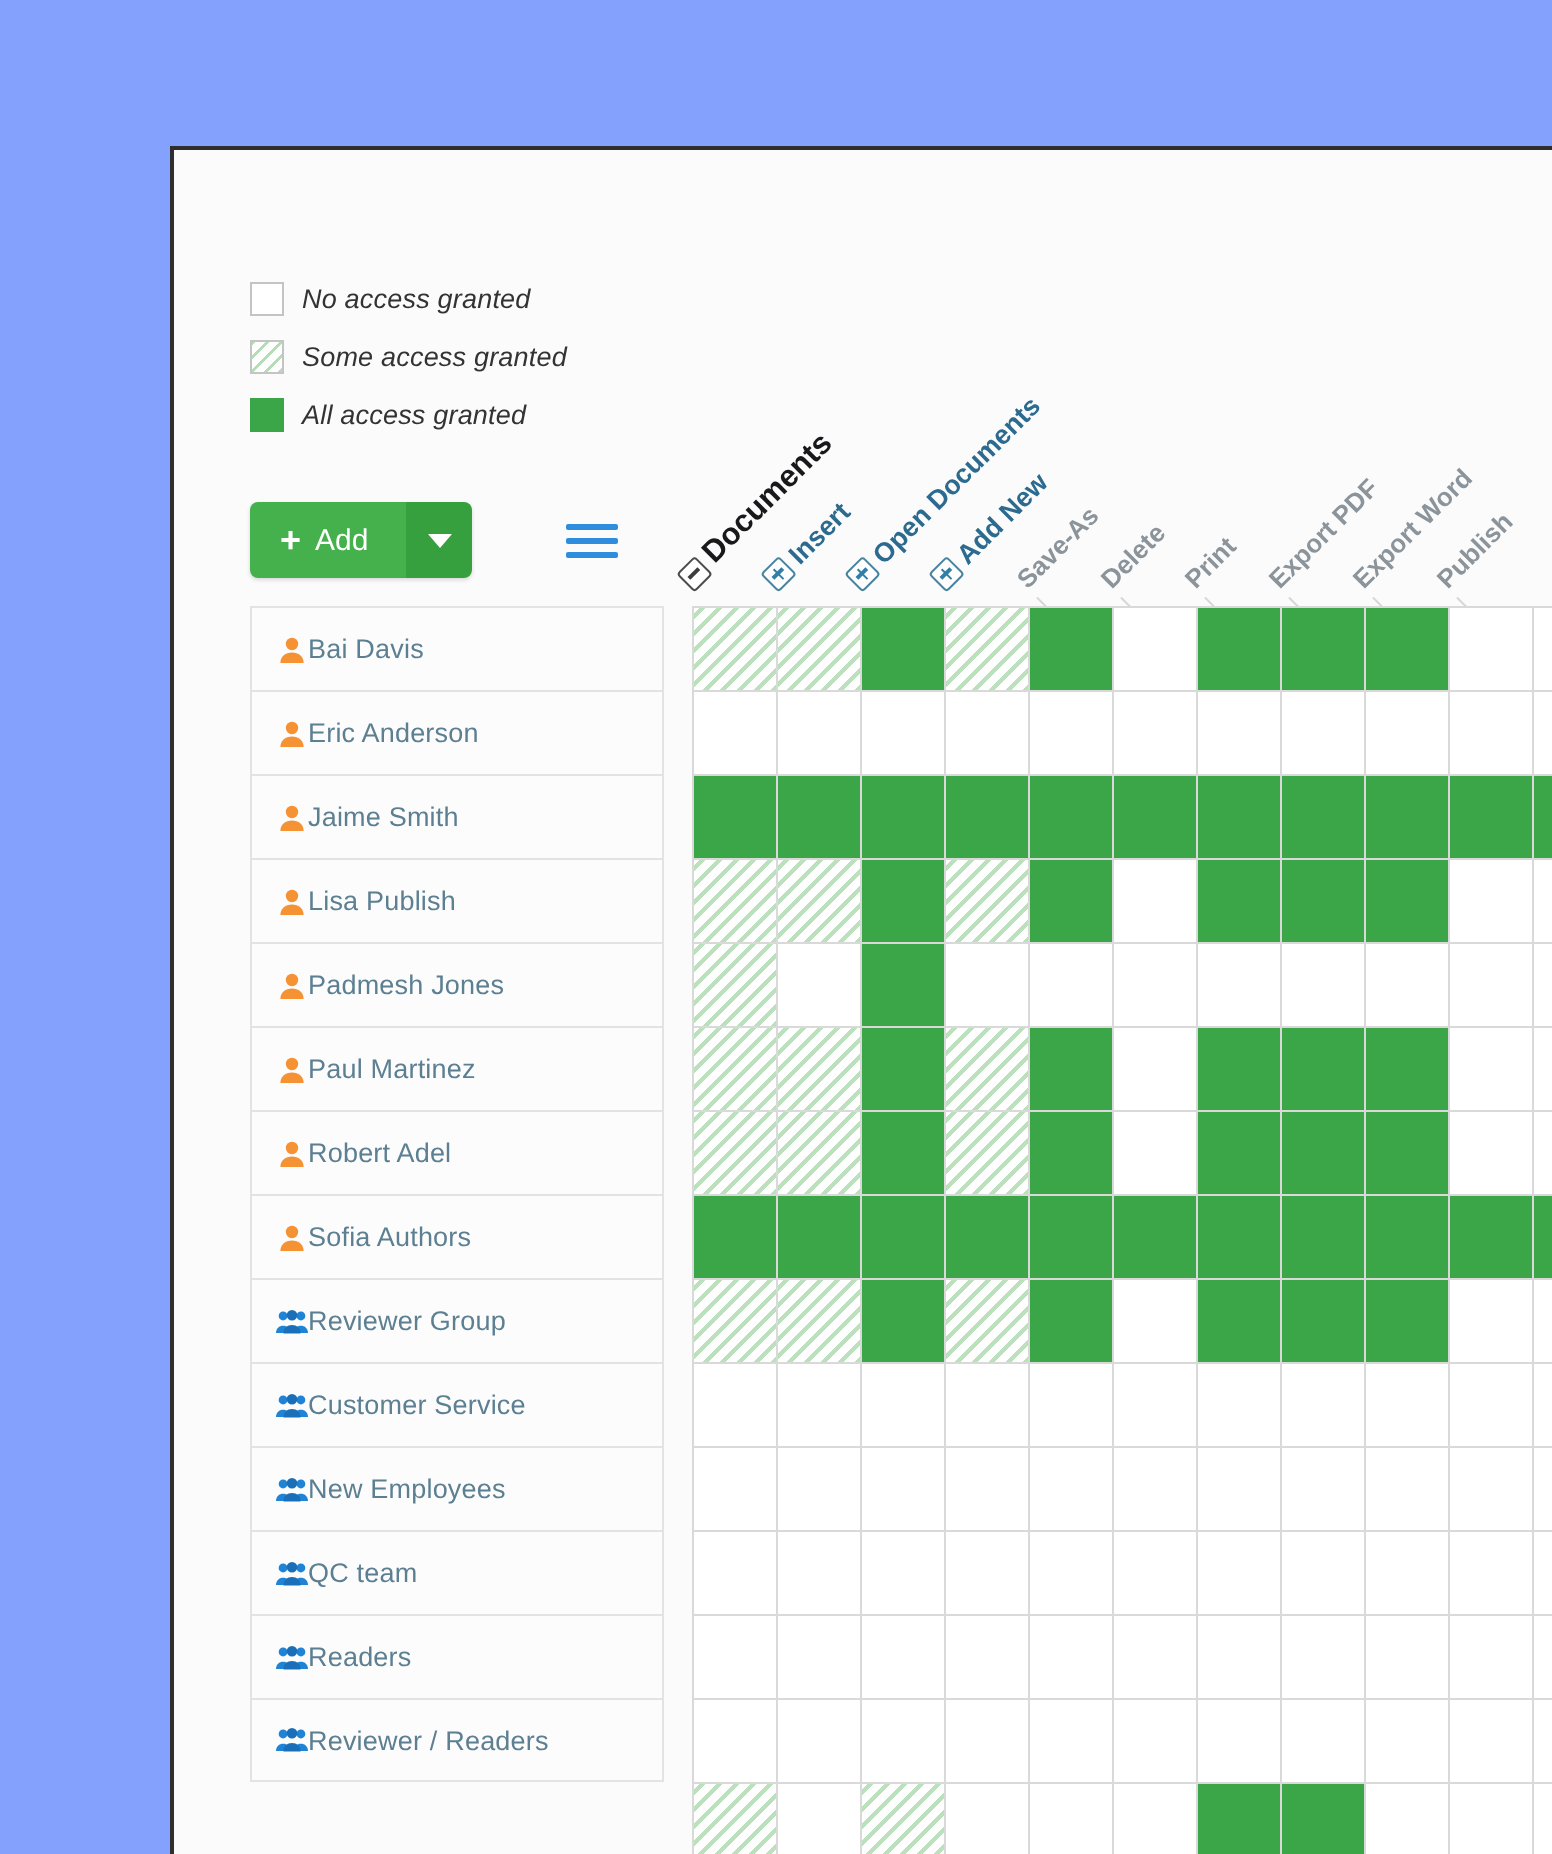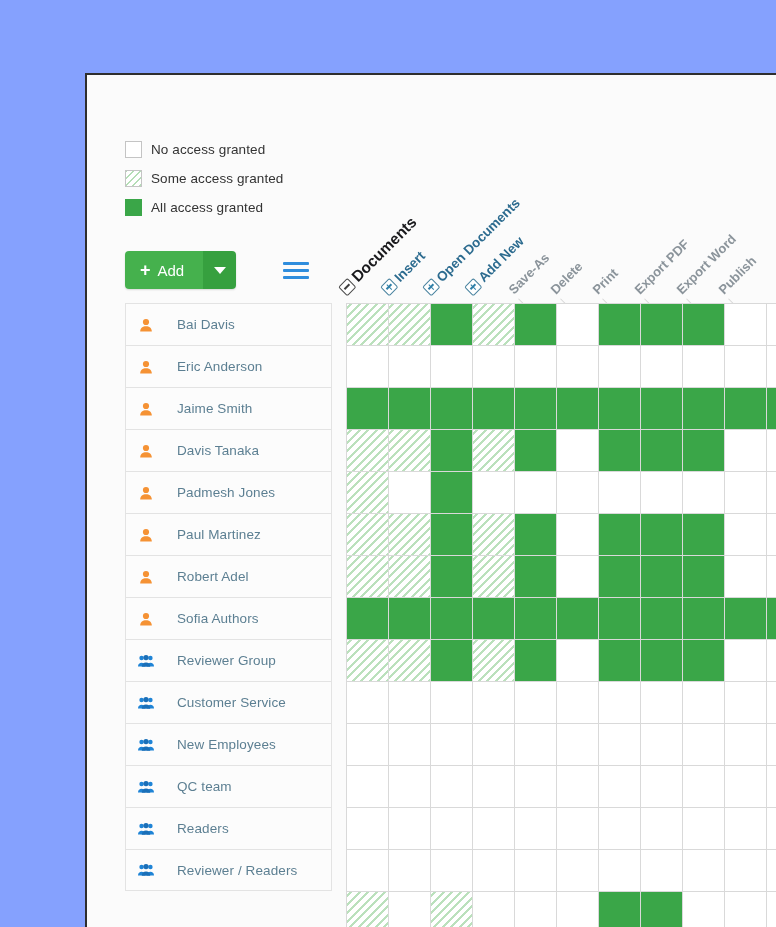--- a/index.html
+++ b/index.html
@@ -64,20 +64,21 @@
       rgba(76,175,80,0.42) 0px, rgba(76,175,80,0.42) 1.5px,
       rgba(255,255,255,0) 1.5px, rgba(255,255,255,0) 5px);
   }
   .sw-all {
     background: #3aa648;
   }
   .legend-label {
     font-size: 13.5px;
     color: #333333;
     letter-spacing: 0.1px;
+    font-style: italic;
   }
 
   
   .toolbar {
     position: absolute;
     left: 38px;
     top: 176px;
     display: flex;
     align-items: center;
   }
@@ -214,21 +215,21 @@
   }
   .row-labels { width: 207px; flex: 0 0 auto; }
   .row-label {
     height: 42px;
     border: 1px solid #e3e3e3;
     border-bottom: none;
     background: #fcfcfc;
     display: flex;
     align-items: center;
     padding-left: 12px;
-    gap: 23px;
+    gap: 0;
     cursor: pointer;
   }
   .row-label:last-child { border-bottom: 1px solid #e3e3e3; }
   .row-label .rl-text {
     font-size: 13.5px;
     color: #5c7f92;
     letter-spacing: 0.1px;
     white-space: nowrap;
     overflow: hidden;
   }
@@ -372,21 +373,21 @@
                 <circle cx="8" cy="4" r="3.1" fill="#f59234"></circle>
                 <path d="M2.2 13.5c0-3.3 2.6-5.2 5.8-5.2s5.8 1.9 5.8 5.2z" fill="#f59234"></path>
               </svg>
               <span class="rl-text">Jaime Smith</span>
             </div>
             <div class="row-label">
               <svg class="ico" viewBox="0 0 16 14">
                 <circle cx="8" cy="4" r="3.1" fill="#f59234"></circle>
                 <path d="M2.2 13.5c0-3.3 2.6-5.2 5.8-5.2s5.8 1.9 5.8 5.2z" fill="#f59234"></path>
               </svg>
-              <span class="rl-text">Davis Tanaka</span>
+              <span class="rl-text">Lisa Publish</span>
             </div>
             <div class="row-label">
               <svg class="ico" viewBox="0 0 16 14">
                 <circle cx="8" cy="4" r="3.1" fill="#f59234"></circle>
                 <path d="M2.2 13.5c0-3.3 2.6-5.2 5.8-5.2s5.8 1.9 5.8 5.2z" fill="#f59234"></path>
               </svg>
               <span class="rl-text">Padmesh Jones</span>
             </div>
             <div class="row-label">
               <svg class="ico" viewBox="0 0 16 14">

